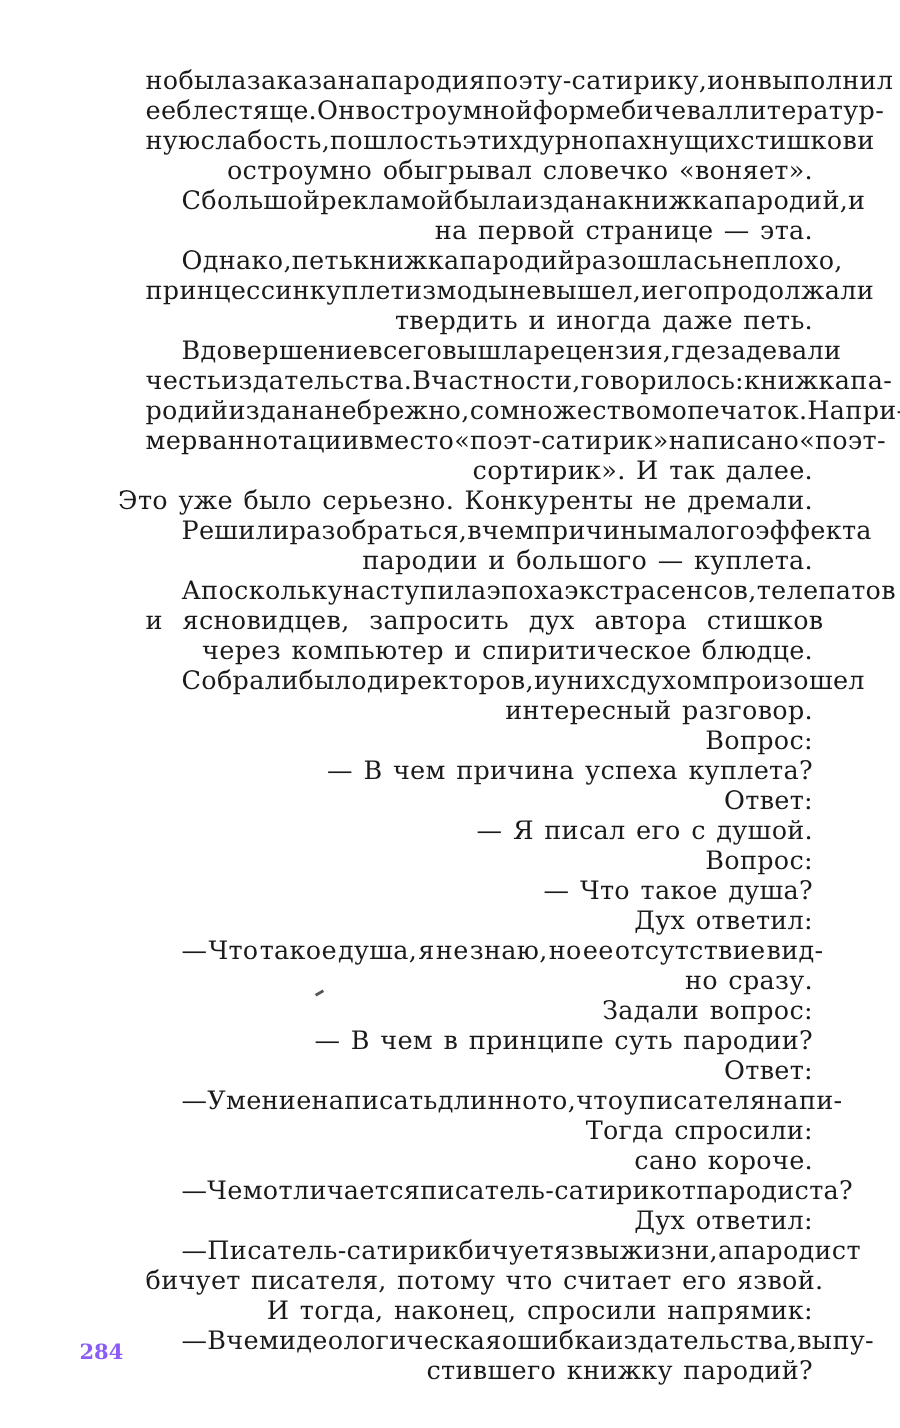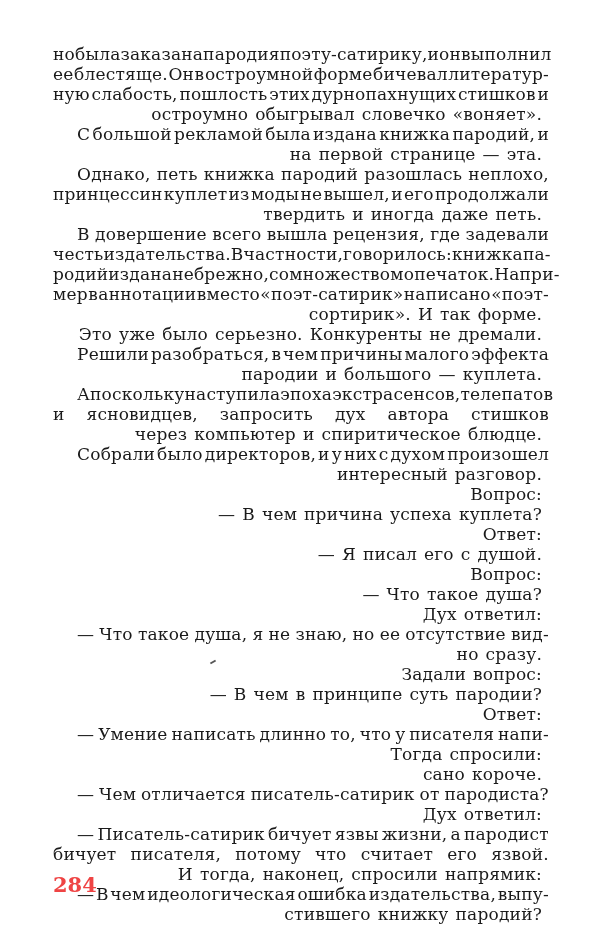--- a/index.html
+++ b/index.html
@@ -22,33 +22,34 @@
       width: 496px;
     }
     .line {
       height: 20px;
       line-height: 20px;
       font-size: 17px;
       white-space: nowrap;
       display: flex;
       justify-content: space-between;
       letter-spacing: 0.2px;
+      margin-left: 44px;
     }
     .line.indent { padding-left: 24px; }
     .line.left { justify-content: flex-end; }
     .line .w { display: inline-block; }
     .line.left .w { margin-right: 7px; }
     .page-number {
       position: absolute;
       left: 53px;
-      top: 872px;
-      font-size: 21px;
+      top: 894px;
+      font-size: 14px;
       font-family: "DejaVu Serif", "Liberation Serif", serif;
       font-weight: bold;
-      color: #ef4444;
+      color: #8b5cf6;
     }
     .stray-mark {
       position: absolute;
       left: 210px;
       top: 661px;
       width: 6px;
       height: 2px;
       background: #555;
       transform: rotate(-30deg);
     }
@@ -168,21 +169,21 @@
       <span class="w">аннотации</span>
       <span class="w">вместо</span>
       <span class="w">«поэт-сатирик»</span>
       <span class="w">написано</span>
       <span class="w">«поэт-</span>
     </div>
     <div class="line left">
       <span class="w">сортирик».</span>
       <span class="w">И</span>
       <span class="w">так</span>
-      <span class="w">форме.</span>
+      <span class="w">далее.</span>
     </div>
     <div class="line indent left">
       <span class="w">Это</span>
       <span class="w">уже</span>
       <span class="w">было</span>
       <span class="w">серьезно.</span>
       <span class="w">Конкуренты</span>
       <span class="w">не</span>
       <span class="w">дремали.</span>
     </div>

